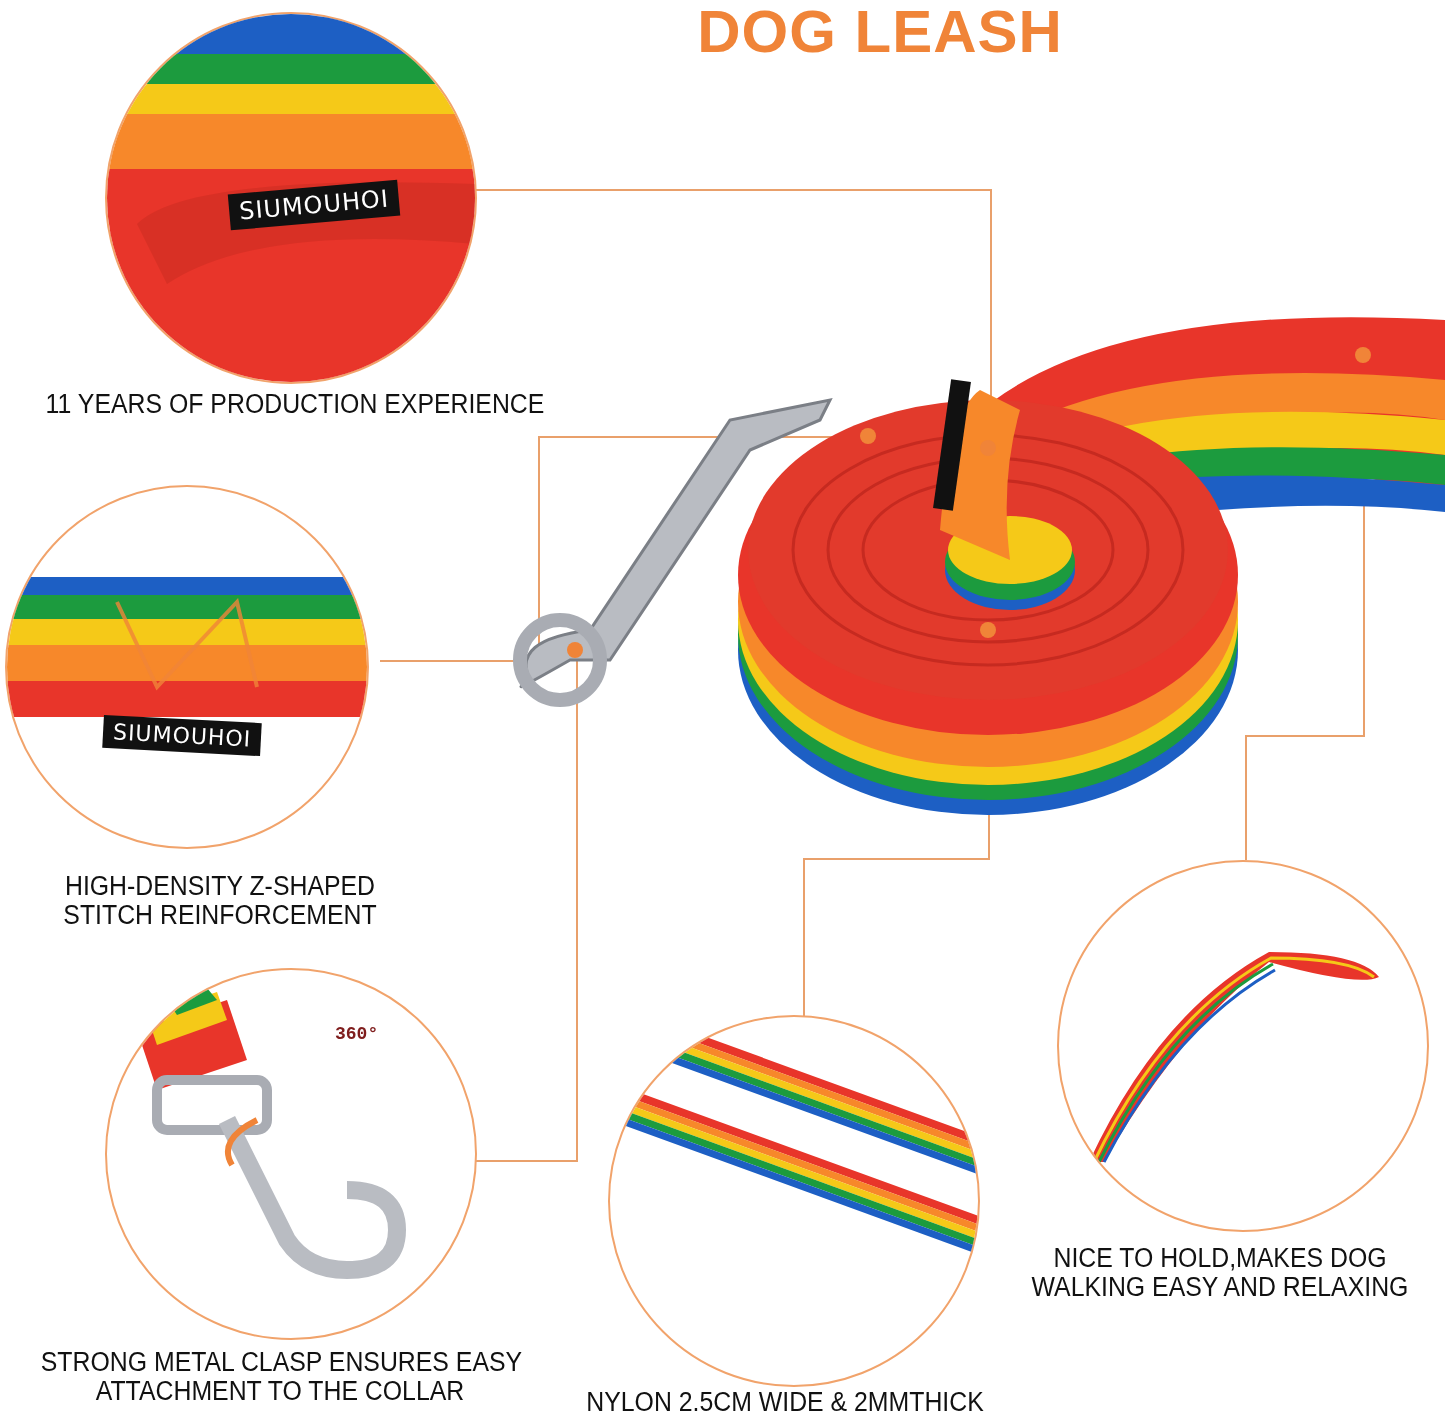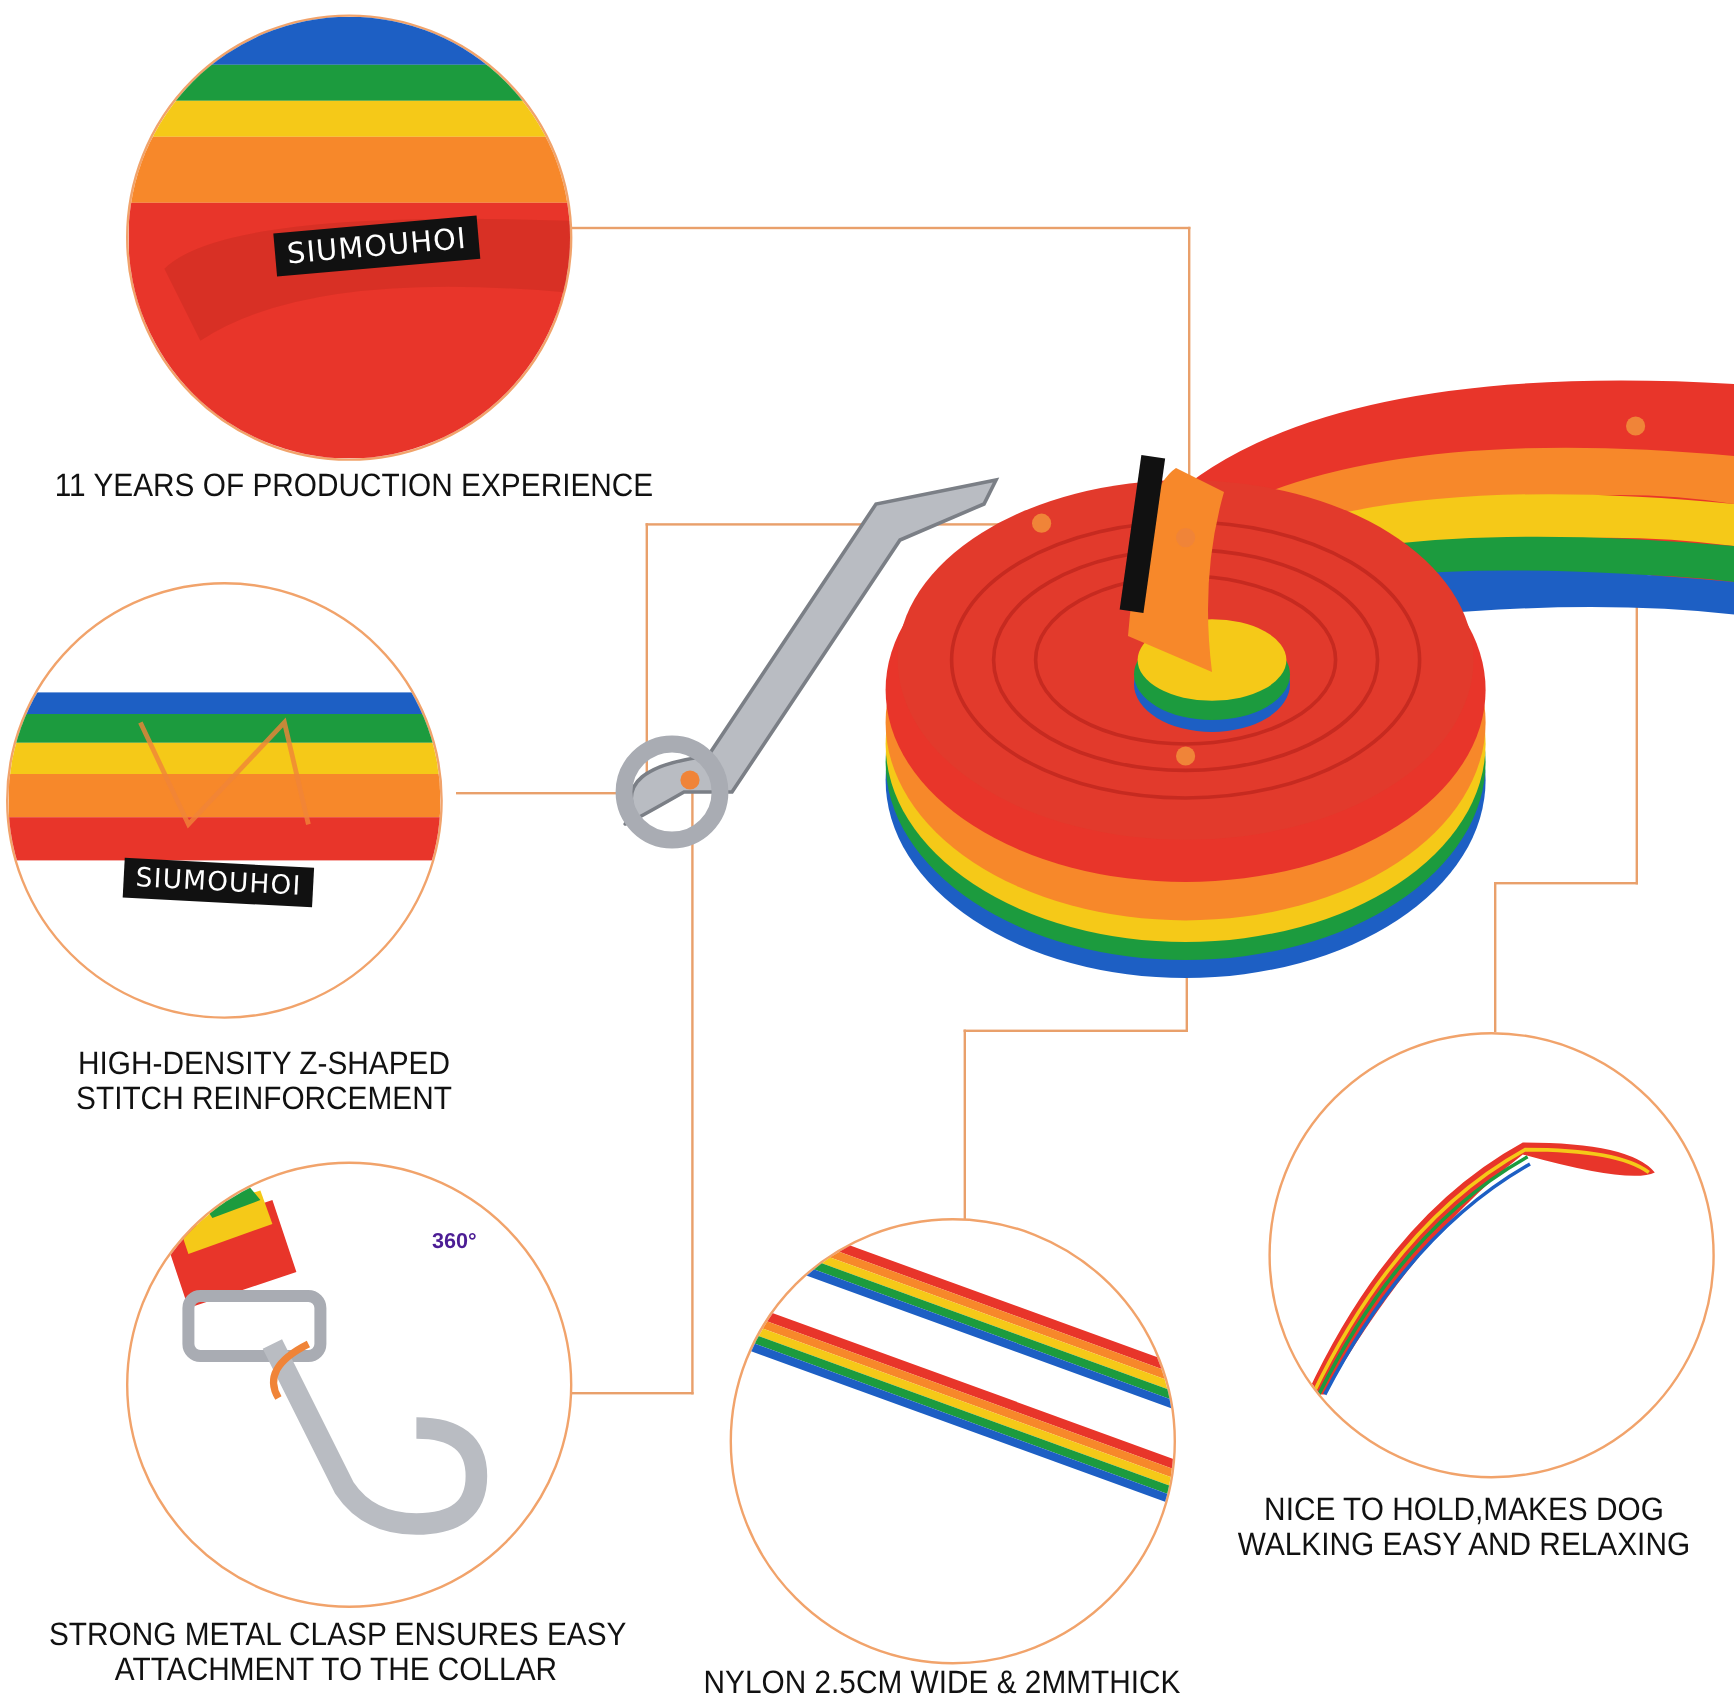--- a/index.html
+++ b/index.html
@@ -9,20 +9,21 @@
   .circle{position:absolute;border:2px solid #f1a36b;border-radius:50%;overflow:hidden;background:#fff;}
   .line{position:absolute;border-color:#e9a06b;border-style:solid;border-width:0;}
   .dot{position:absolute;width:16px;height:16px;border-radius:50%;background:#f08438;}
   .label-tag{position:absolute;background:#111;color:#fff;font-size:26px;font-family:"DejaVu Sans",sans-serif;padding:4px 10px;letter-spacing:1px;}
   svg{display:block;}
 </style>
 </head>
 <body>
 
 <div class="title">
+  <div>DOG LEASH</div>
 </div>
 
 <div class="line" style="left:470px;top:189px;width:520px;height:260px;border-top-width:2px;border-right-width:2px;"></div>
 <div class="line" style="left:380px;top:436px;width:160px;height:224px;border-bottom-width:2px;"></div>
 <div class="line" style="left:538px;top:436px;width:330px;height:224px;border-left-width:2px;border-top-width:2px;"></div>
 <div class="line" style="left:470px;top:650px;width:106px;height:510px;border-right-width:2px;border-bottom-width:2px;"></div>
 <div class="line" style="left:803px;top:630px;width:185px;height:228px;border-right-width:2px;border-bottom-width:2px;"></div>
 <div class="line" style="left:803px;top:858px;width:0;height:160px;border-left-width:2px;"></div>
 <div class="line" style="left:1245px;top:355px;width:118px;height:380px;border-right-width:2px;border-bottom-width:2px;"></div>
 <div class="line" style="left:1245px;top:735px;width:0;height:125px;border-left-width:2px;"></div>
@@ -94,21 +95,21 @@
 
 <div class="circle" style="left:105px;top:968px;width:368px;height:368px;">
   <svg width="368" height="368">
     <path d="M30 60 L120 30 L140 90 L50 120 Z" fill="#e8352a"></path>
     <path d="M40 45 L110 22 L120 50 L50 75Z" fill="#f5c918"></path>
     <path d="M60 30 L100 18 L110 30 L70 45Z" fill="#1c9b3e"></path>
     <rect x="50" y="110" width="110" height="50" rx="10" fill="none" stroke="#a9acb3" stroke-width="10"></rect>
     <path d="M120 150 L180 270 Q200 300 240 300 Q290 300 290 260 Q290 220 240 220" fill="none" stroke="#b9bcc2" stroke-width="18"></path>
     <path d="M125 195 Q110 170 150 150" fill="none" stroke="#f08438" stroke-width="6"></path>
   </svg>
-  <div style="position:absolute;left:253px;top:54px;color:#4c1d95;font-weight:bold;font-size:18px;">360°</div>
+  <div style="position:absolute;left:228px;top:54px;color:#7f1d1d;font-weight:bold;font-size:18px;font-family:Liberation Mono, monospace;">360°</div>
 </div>
 <div class="cap" style="left:20px;top:1348px;width:520px;">
   <div>STRONG METAL CLASP ENSURES EASY</div>
   <div>ATTACHMENT TO THE COLLAR</div>
 </div>
 
 <div class="circle" style="left:608px;top:1015px;width:368px;height:368px;">
   <svg width="368" height="368">
     <g transform="rotate(20 184 184)">
       <rect x="-40" y="60" width="460" height="8" fill="#e8352a"></rect>

